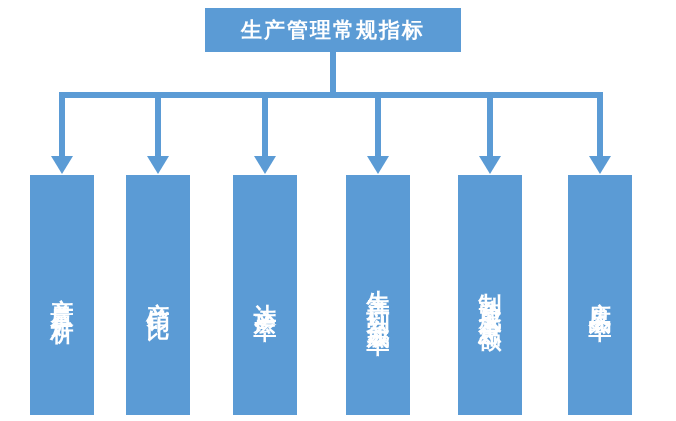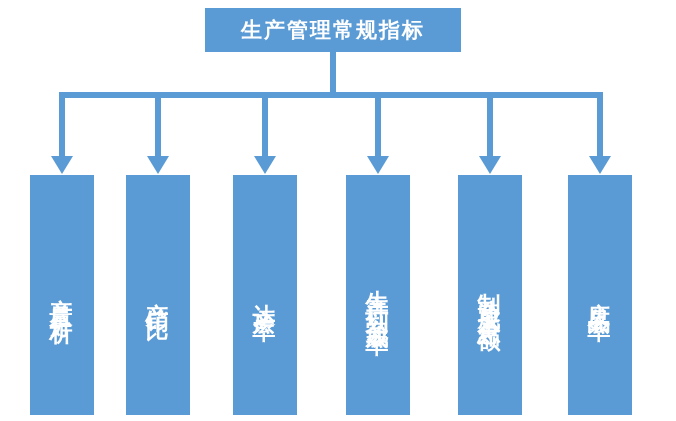--- a/index.html
+++ b/index.html
@@ -5,21 +5,21 @@
   html, body {
     margin: 0;
     padding: 0;
     background: #ffffff;
   }
   .canvas {
     position: relative;
     width: 676px;
     height: 421px;
     background: var(--color-background, #ffffff);
-    font-family: Liberation Sans, sans-serif;
+    font-family: Liberation Serif, serif;
     overflow: hidden;
   }
   .connector-svg {
     position: absolute;
     left: 0;
     top: 0;
     width: 676px;
     height: 421px;
     pointer-events: none;
   }

